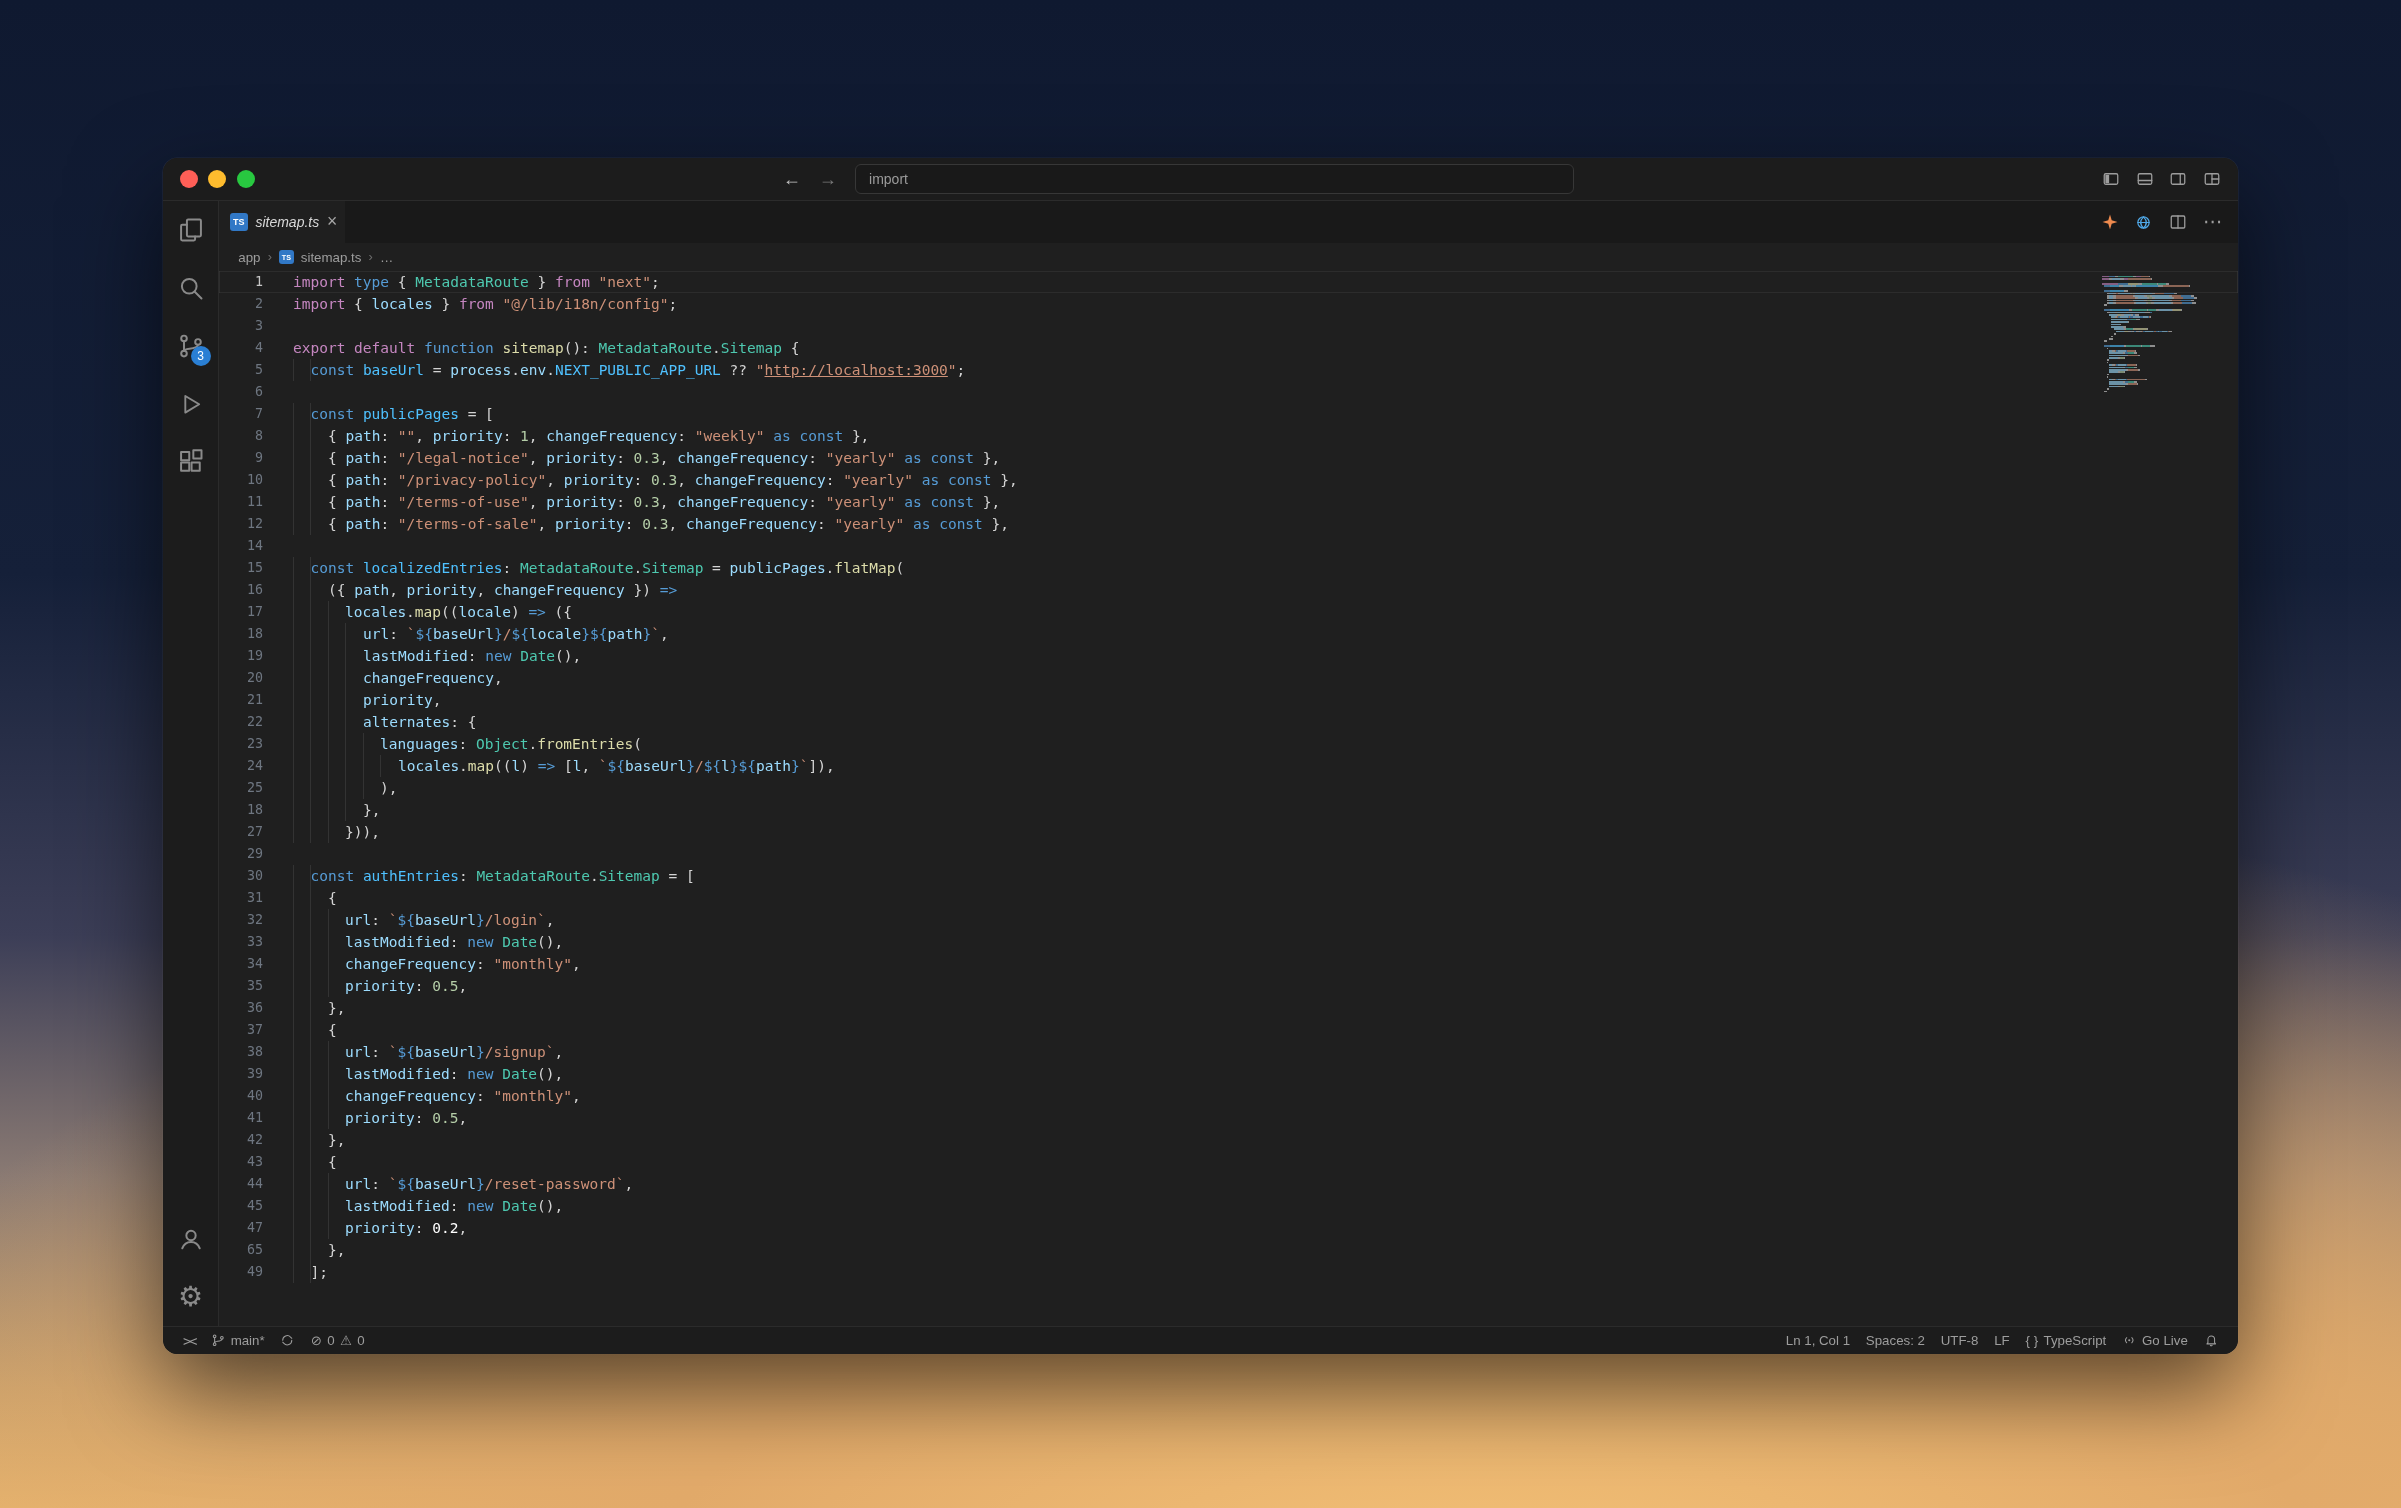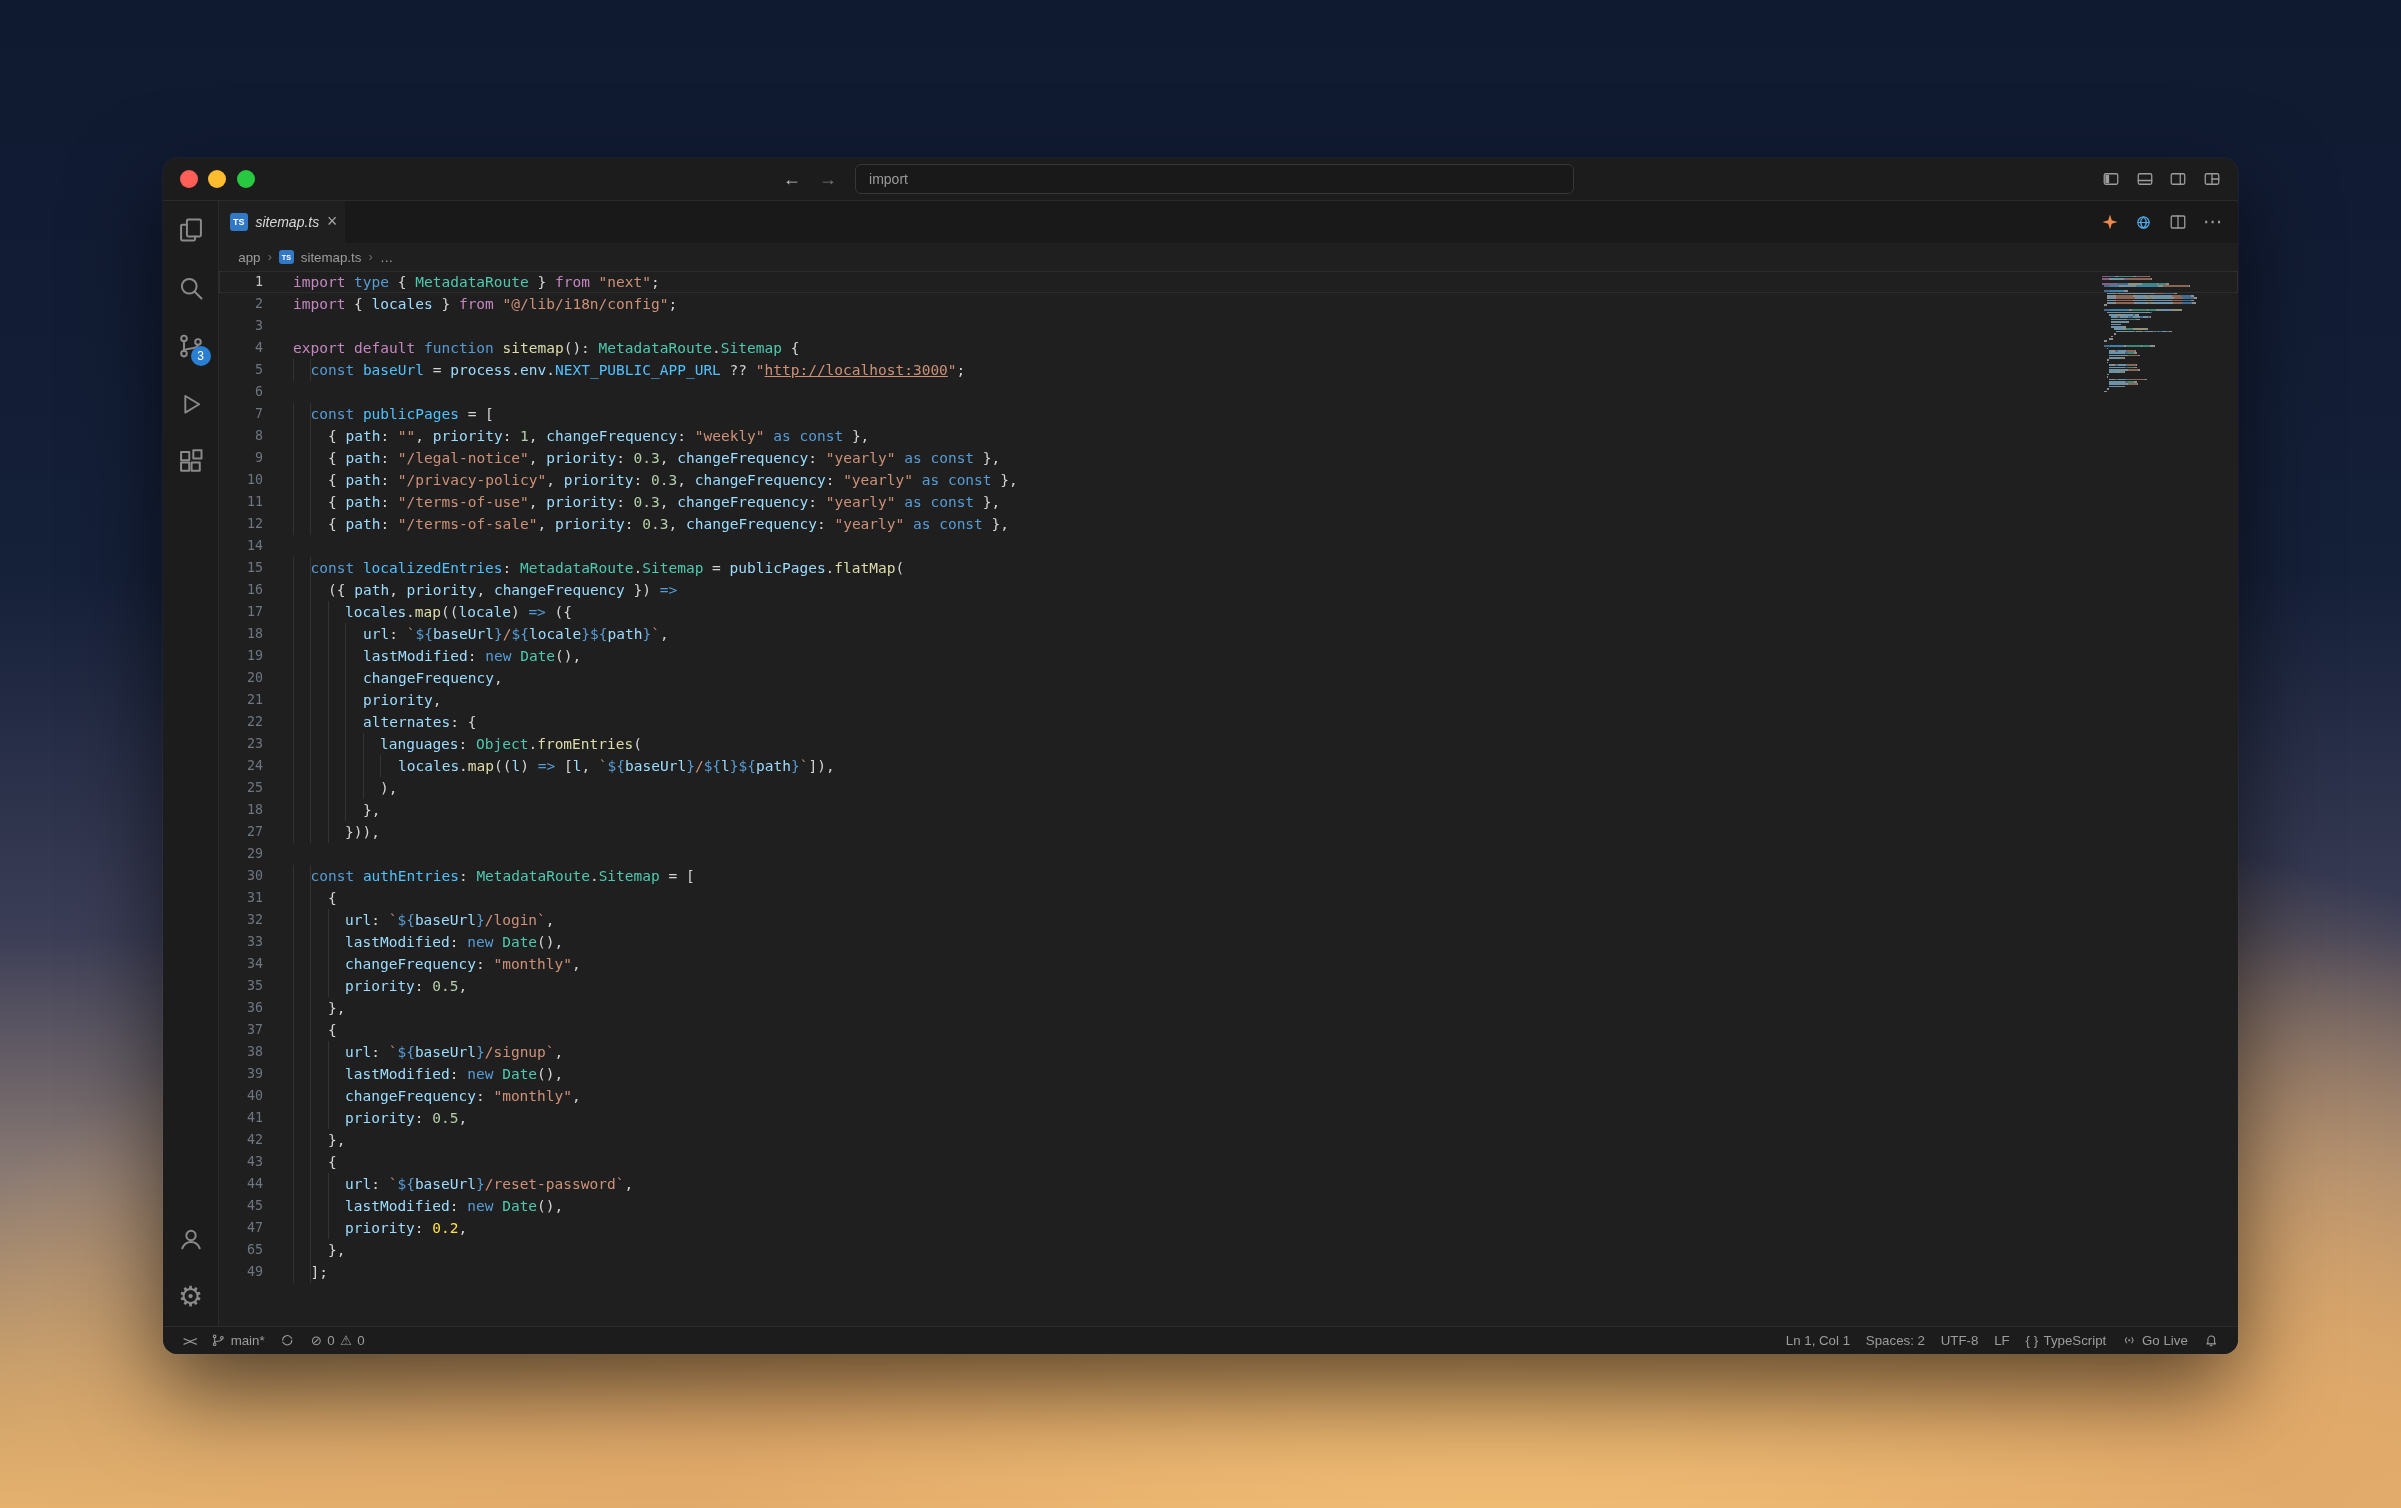--- a/index.html
+++ b/index.html
@@ -247,21 +247,21 @@
             <div class="code-row"><span class="ln">36</span><span class="lt"><span class="ind" style="width: 35px;"></span><span style="color: rgb(212, 212, 212);">},</span></span></div>
             <div class="code-row"><span class="ln">37</span><span class="lt"><span class="ind" style="width: 35px;"></span><span style="color: rgb(212, 212, 212);">{</span></span></div>
             <div class="code-row"><span class="ln">38</span><span class="lt"><span class="ind" style="width: 52px;"></span><span style="color: rgb(156, 220, 254);">url</span><span style="color: rgb(212, 212, 212);">: </span><span style="color: rgb(206, 145, 120);">`</span><span style="color: rgb(86, 156, 214);">${</span><span style="color: rgb(156, 220, 254);">baseUrl</span><span style="color: rgb(86, 156, 214);">}</span><span style="color: rgb(206, 145, 120);">/signup`</span><span style="color: rgb(212, 212, 212);">,</span></span></div>
             <div class="code-row"><span class="ln">39</span><span class="lt"><span class="ind" style="width: 52px;"></span><span style="color: rgb(156, 220, 254);">lastModified</span><span style="color: rgb(212, 212, 212);">: </span><span style="color: rgb(86, 156, 214);">new</span><span style="color: rgb(78, 201, 176);"> Date</span><span style="color: rgb(212, 212, 212);">(),</span></span></div>
             <div class="code-row"><span class="ln">40</span><span class="lt"><span class="ind" style="width: 52px;"></span><span style="color: rgb(156, 220, 254);">changeFrequency</span><span style="color: rgb(212, 212, 212);">: </span><span style="color: rgb(206, 145, 120);">"monthly"</span><span style="color: rgb(212, 212, 212);">,</span></span></div>
             <div class="code-row"><span class="ln">41</span><span class="lt"><span class="ind" style="width: 52px;"></span><span style="color: rgb(156, 220, 254);">priority</span><span style="color: rgb(212, 212, 212);">: </span><span style="color: rgb(181, 206, 168);">0.5</span><span style="color: rgb(212, 212, 212);">,</span></span></div>
             <div class="code-row"><span class="ln">42</span><span class="lt"><span class="ind" style="width: 35px;"></span><span style="color: rgb(212, 212, 212);">},</span></span></div>
             <div class="code-row"><span class="ln">43</span><span class="lt"><span class="ind" style="width: 35px;"></span><span style="color: rgb(212, 212, 212);">{</span></span></div>
             <div class="code-row"><span class="ln">44</span><span class="lt"><span class="ind" style="width: 52px;"></span><span style="color: rgb(156, 220, 254);">url</span><span style="color: rgb(212, 212, 212);">: </span><span style="color: rgb(206, 145, 120);">`</span><span style="color: rgb(86, 156, 214);">${</span><span style="color: rgb(156, 220, 254);">baseUrl</span><span style="color: rgb(86, 156, 214);">}</span><span style="color: rgb(206, 145, 120);">/reset-password`</span><span style="color: rgb(212, 212, 212);">,</span></span></div>
             <div class="code-row"><span class="ln">45</span><span class="lt"><span class="ind" style="width: 52px;"></span><span style="color: rgb(156, 220, 254);">lastModified</span><span style="color: rgb(212, 212, 212);">: </span><span style="color: rgb(86, 156, 214);">new</span><span style="color: rgb(78, 201, 176);"> Date</span><span style="color: rgb(212, 212, 212);">(),</span></span></div>
-            <div class="code-row"><span class="ln">47</span><span class="lt"><span class="ind" style="width: 52px;"></span><span style="color: rgb(156, 220, 254);">priority</span><span style="color: rgb(212, 212, 212);">: </span><span style="color: #fde047;">0.2</span><span style="color: rgb(212, 212, 212);">,</span></span></div>
+            <div class="code-row"><span class="ln">47</span><span class="lt"><span class="ind" style="width: 52px;"></span><span style="color: rgb(156, 220, 254);">priority</span><span style="color: rgb(212, 212, 212);">: </span><span style="color: #ffffff;">0.2</span><span style="color: rgb(212, 212, 212);">,</span></span></div>
             <div class="code-row"><span class="ln">65</span><span class="lt"><span class="ind" style="width: 35px;"></span><span style="color: rgb(212, 212, 212);">},</span></span></div>
             <div class="code-row"><span class="ln">49</span><span class="lt"><span class="ind" style="width: 17.5px;"></span><span style="color: rgb(212, 212, 212);">];</span></span></div>
           </div>
         <div class="minimap">
           <div>
               <div class="mm-row">
                 <span style="width: 6.9px; background: rgb(197, 134, 192);"></span>
                 <span style="width: 5.7px; background: rgb(86, 156, 214);"></span>
                 <span style="width: 3.4px; background: rgb(212, 212, 212);"></span>
                 <span style="width: 15px; background: rgb(78, 201, 176);"></span>

